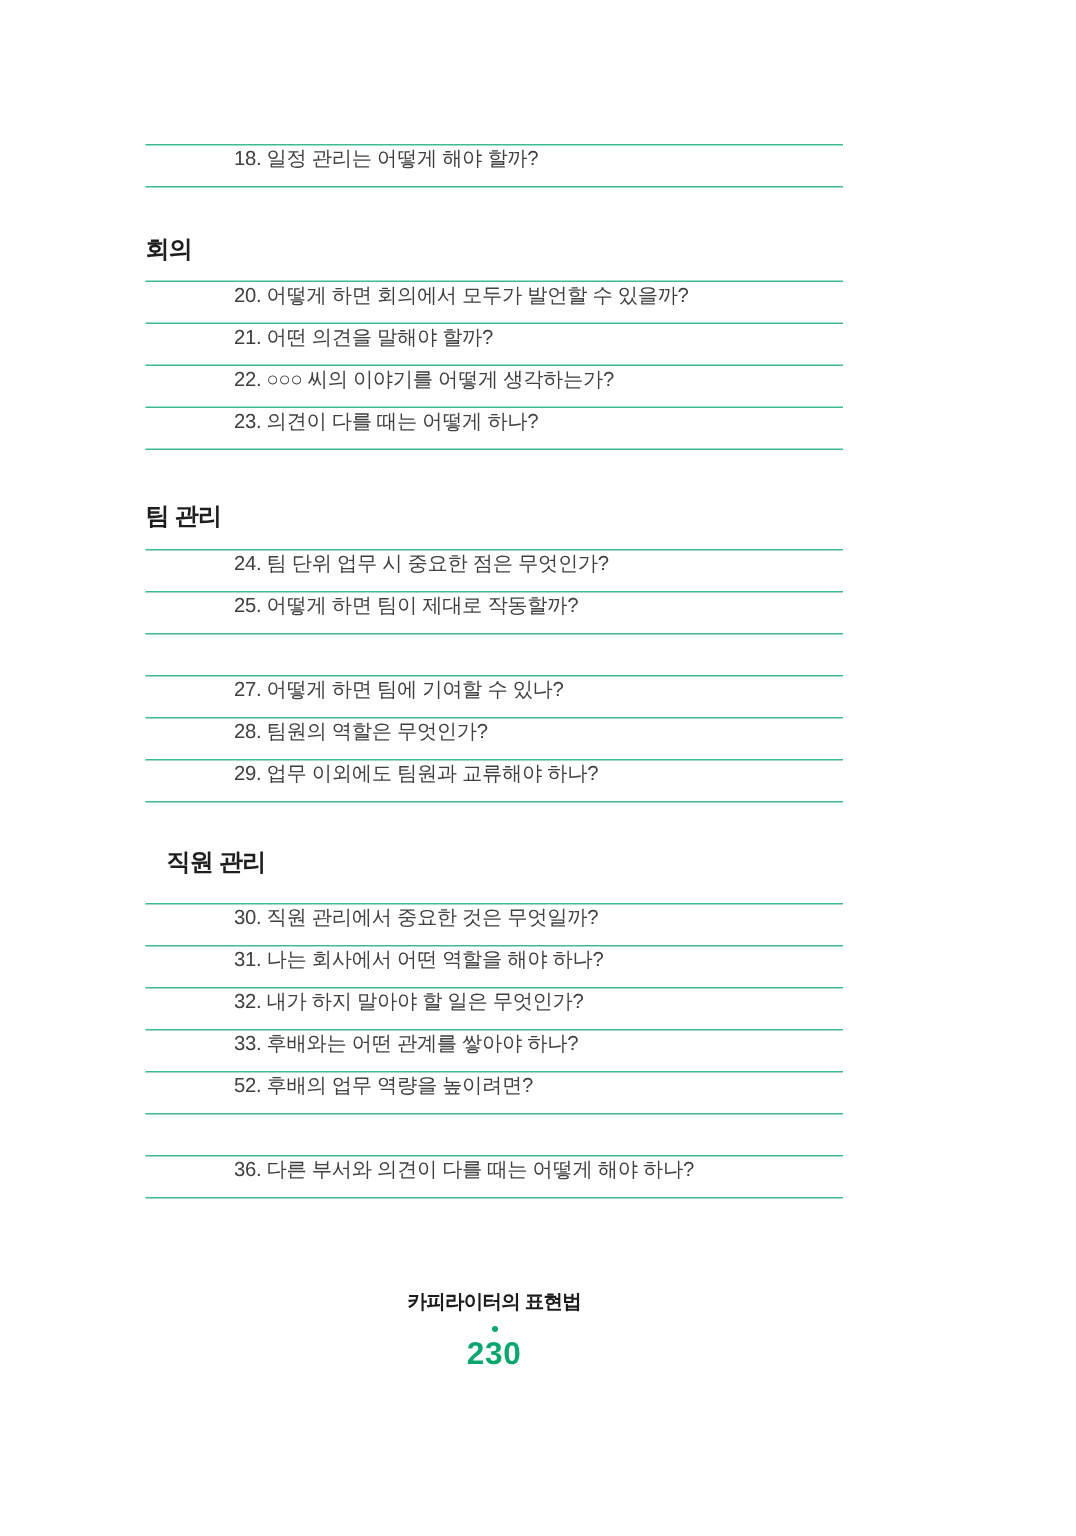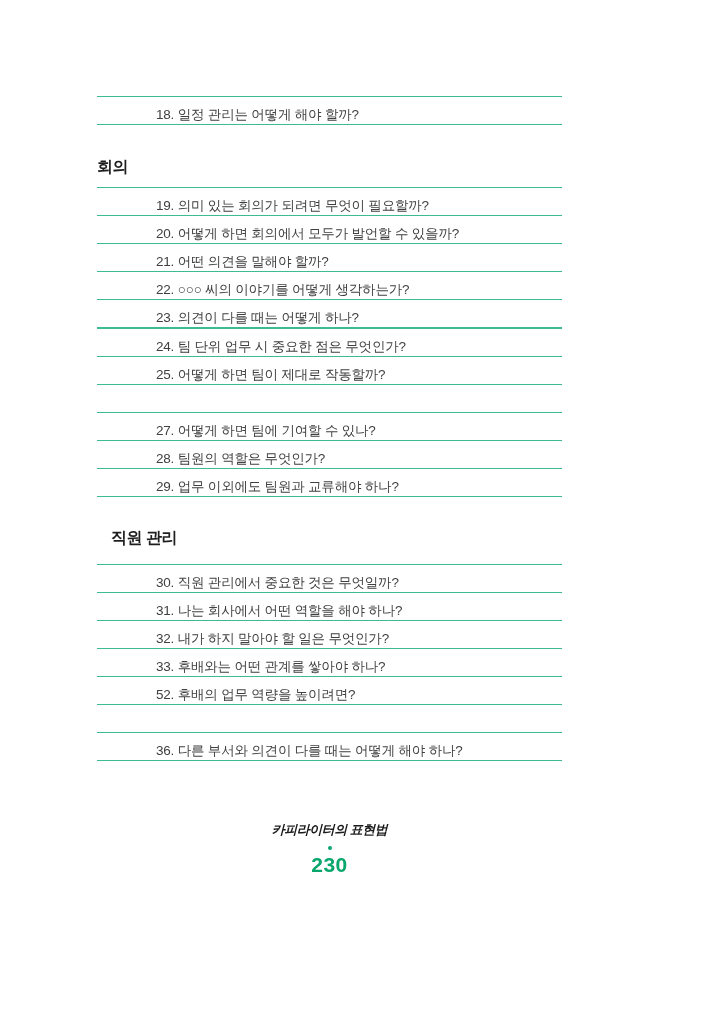--- a/index.html
+++ b/index.html
@@ -13,21 +13,21 @@
     width:717px;height:1024px;background:#ffffff;position:relative;
     font-family:"Liberation Sans",sans-serif;overflow:hidden;
   }
   .content{
     position:absolute;left:97px;top:0;width:465px;
   }
   .qtable{
     border-bottom:1.5px solid var(--line);
   }
   .qrow{
-    display:flex;align-items:flex-end;height:27px;
+    display:flex;align-items:flex-start;height:27px;
     border-top:1.5px solid var(--line);
   }
   .qcell-mark{
     width:45px;flex:none;
     border-right:1.5px solid var(--line);
   }
   .qcell-text{
     display:flex;align-items:center;
     padding-left:13px;
     font-size:13.5px;color:var(--textcol);
@@ -40,21 +40,20 @@
   #tbl-schedule{margin-top:96px;}
   #heading-meeting{margin:34px 0 12px 0;}
   #heading-team{margin:37px 0 13px 0;}
   #heading-staff{margin:33px 0 18px 14px;}
   .footer{
     margin-top:62px;width:465px;text-align:center;
   }
   .footer-title{
     font-size:13px;line-height:13px;font-weight:bold;color:#1b1b1b;
     letter-spacing:-0.5px;
-    font-style:italic;
   }
   .footer-dot{
     width:4px;height:4px;border-radius:50%;
     background:var(--accent);
     margin:10px auto 0 auto;
   }
   .footer-page{
     margin-top:6px;
     font-size:21px;line-height:17px;font-weight:bold;color:var(--accent);
     letter-spacing:0.5px;
@@ -69,40 +68,37 @@
     <div class="qrow">
       <div class="qcell-mark"></div>
       <div class="qcell-text">18. 일정 관리는 어떻게 해야 할까?</div>
     </div>
   </div>
 
   <div class="section-heading" id="heading-meeting">회의</div>
   <div class="qtable">
     <div class="qrow">
       <div class="qcell-mark"></div>
-      <div class="qcell-text">19. 의미 있는 회의가 되려면 무엇이 필요할까?</div>
-    </div>
-    <div class="qrow">
-      <div class="qcell-mark"></div>
       <div class="qcell-text">20. 어떻게 하면 회의에서 모두가 발언할 수 있을까?</div>
     </div>
     <div class="qrow">
       <div class="qcell-mark"></div>
       <div class="qcell-text">21. 어떤 의견을 말해야 할까?</div>
     </div>
     <div class="qrow">
       <div class="qcell-mark"></div>
       <div class="qcell-text">22. ○○○ 씨의 이야기를 어떻게 생각하는가?</div>
     </div>
     <div class="qrow">
       <div class="qcell-mark"></div>
       <div class="qcell-text">23. 의견이 다를 때는 어떻게 하나?</div>
     </div>
   </div>
 
+  <div class="section-heading" id="heading-team">팀 관리</div>
   <div class="qtable">
     <div class="qrow">
       <div class="qcell-mark"></div>
       <div class="qcell-text">24. 팀 단위 업무 시 중요한 점은 무엇인가?</div>
     </div>
     <div class="qrow">
       <div class="qcell-mark"></div>
       <div class="qcell-text">25. 어떻게 하면 팀이 제대로 작동할까?</div>
     </div>
     <div class="qrow">

